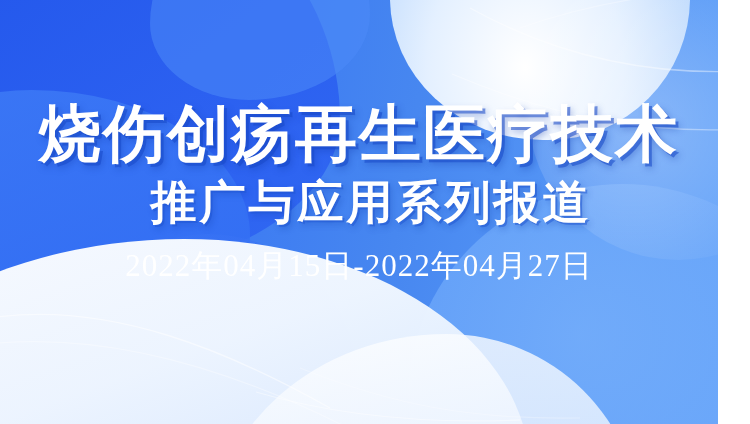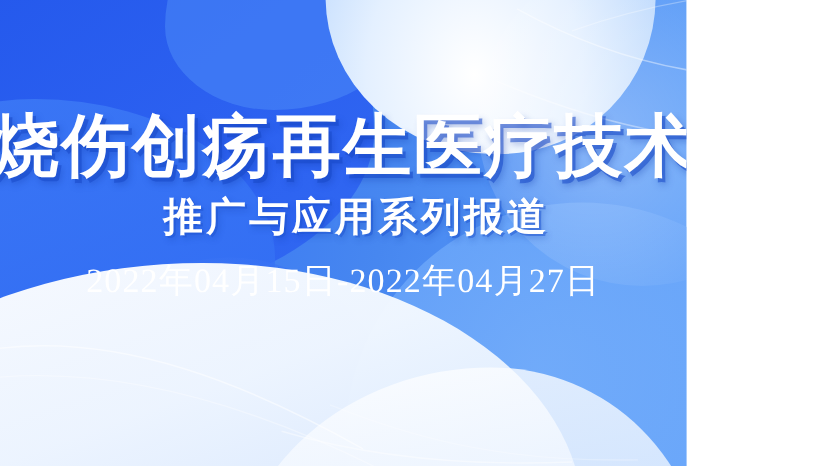--- a/index.html
+++ b/index.html
@@ -2,21 +2,21 @@
 <html><head>
 <meta charset="utf-8">
 <style>
   html, body {
     margin: 0;
     padding: 0;
     background: #ffffff;
   }
   #banner {
     position: relative;
-    width: 624px;
+    width: 718px;
     height: 424px;
     overflow: hidden;
     background: linear-gradient(100deg, #2f6cf5 0%, #3a78f3 28%, #4787f0 55%, #5596f6 78%, #63a3f9 100%);
     font-family: "Liberation Sans", "DejaVu Sans", sans-serif;
     user-select: none;
   }
 
   
   .deco { position: absolute; pointer-events: none; }
 
@@ -138,21 +138,21 @@
     color: #ffffff;
     letter-spacing: 2px;
     white-space: nowrap;
     text-shadow:
       3px 3px 0 rgba(24, 72, 200, 0.55),
       4px 5px 7px rgba(18, 58, 170, 0.35);
   }
 
   .title-sub {
     margin-top: 12px;
-    font-size: 36px;
+    font-size: 46px;
     line-height: 1.05;
     font-weight: 700;
     color: #ffffff;
     letter-spacing: 3px;
     white-space: nowrap;
     text-shadow:
       2px 2px 0 rgba(30, 84, 210, 0.50),
       3px 4px 6px rgba(18, 58, 170, 0.30);
     margin-left: 24px;
   }

